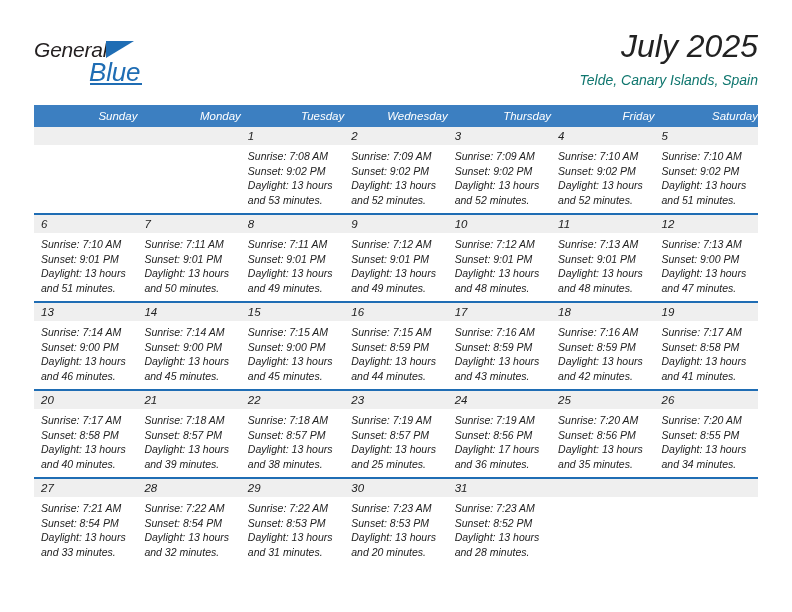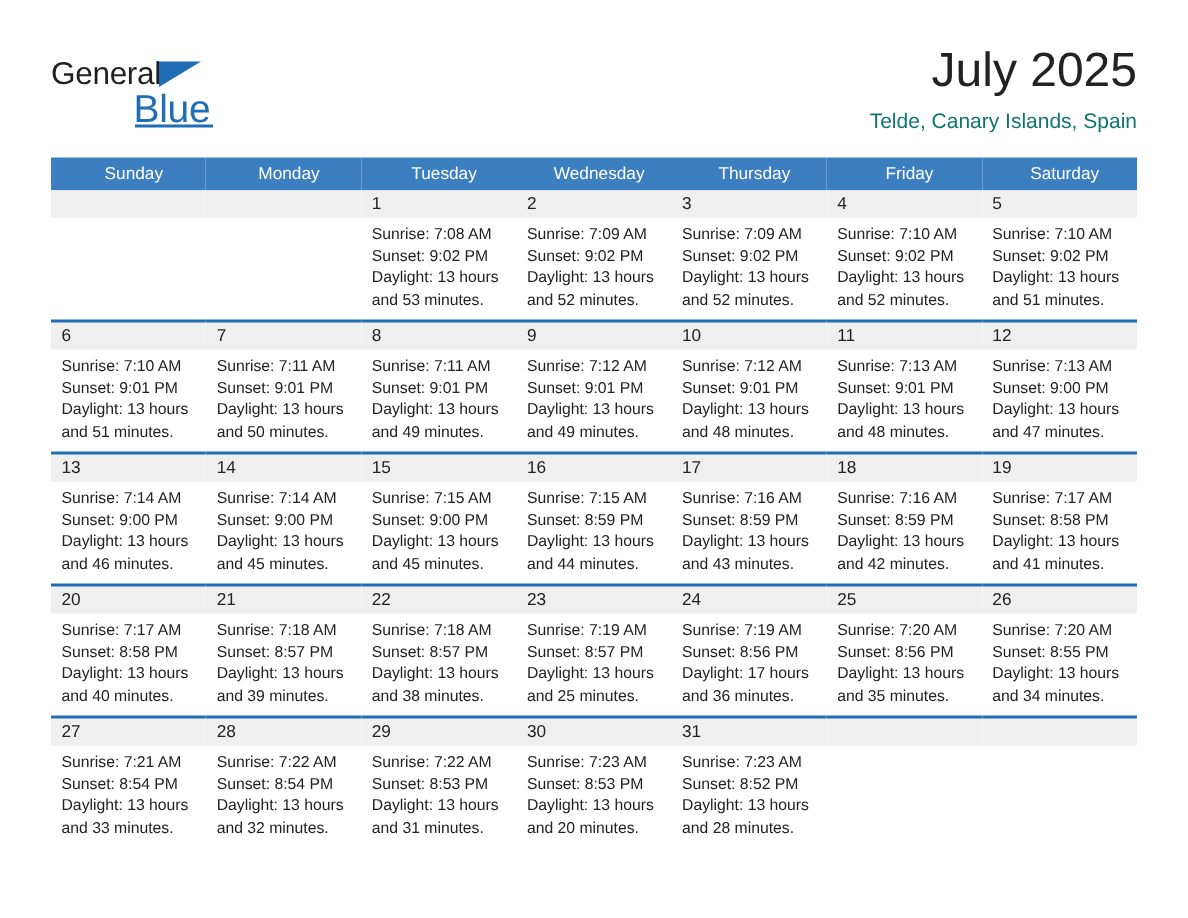--- a/index.html
+++ b/index.html
@@ -13,20 +13,21 @@
     height: 612px;
     font-family: "Liberation Sans", sans-serif;
     color: #1a1a1a;
     overflow: hidden;
   }
   .page {
     position: relative;
     width: 792px;
     height: 460px;
     box-sizing: border-box;
+    font-style: italic;
   }
 
   
   .header {
     position: absolute;
     left: 34px;
     top: 30px;
     right: 34px;
     height: 70px;
   }
@@ -99,21 +100,21 @@
     top: 105px;
     width: 724px;
     border-collapse: collapse;
     table-layout: fixed;
   }
   .calendar th {
     background: #3c7fc1;
     color: #ffffff;
     font-size: 11.5px;
     font-weight: normal;
-    text-align: center;
+    text-align: right;
     padding: 5px 0 5px 7px;
     height: 11px;
     border: none;
   }
   .calendar td {
     vertical-align: top;
     padding: 0;
     border: none;
     border-top: 2px solid #1f6db4;
     height: 86px;

